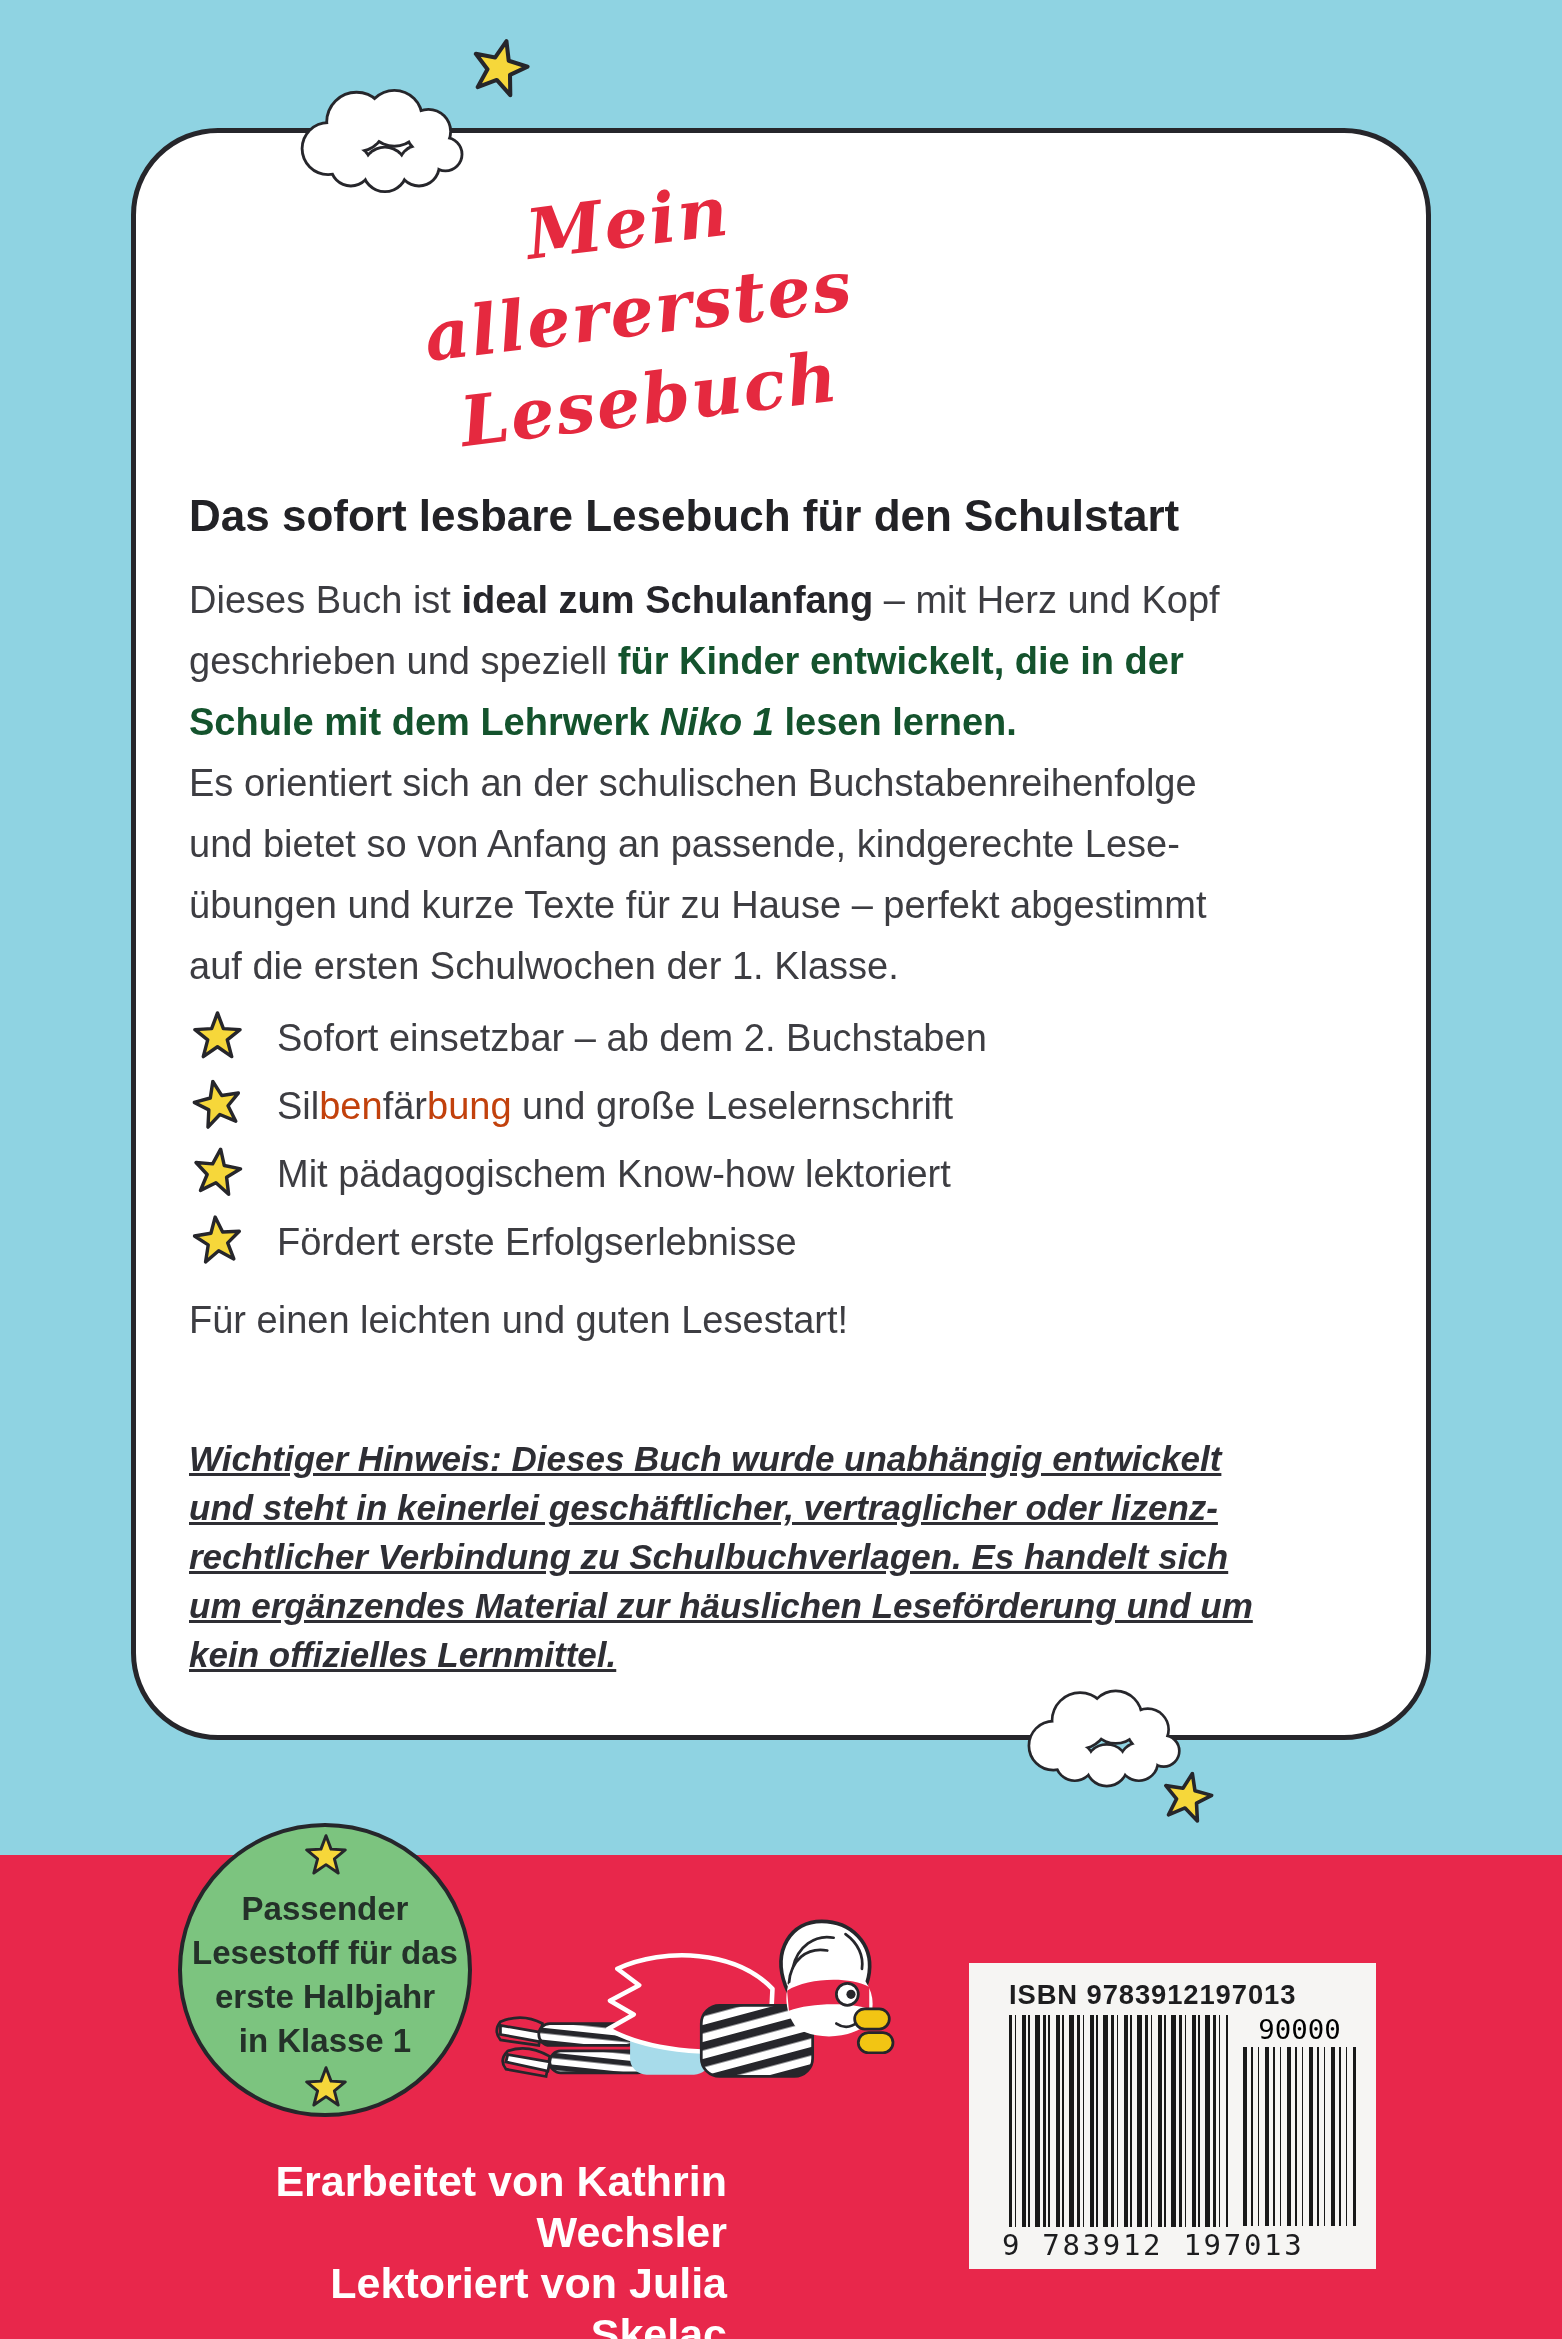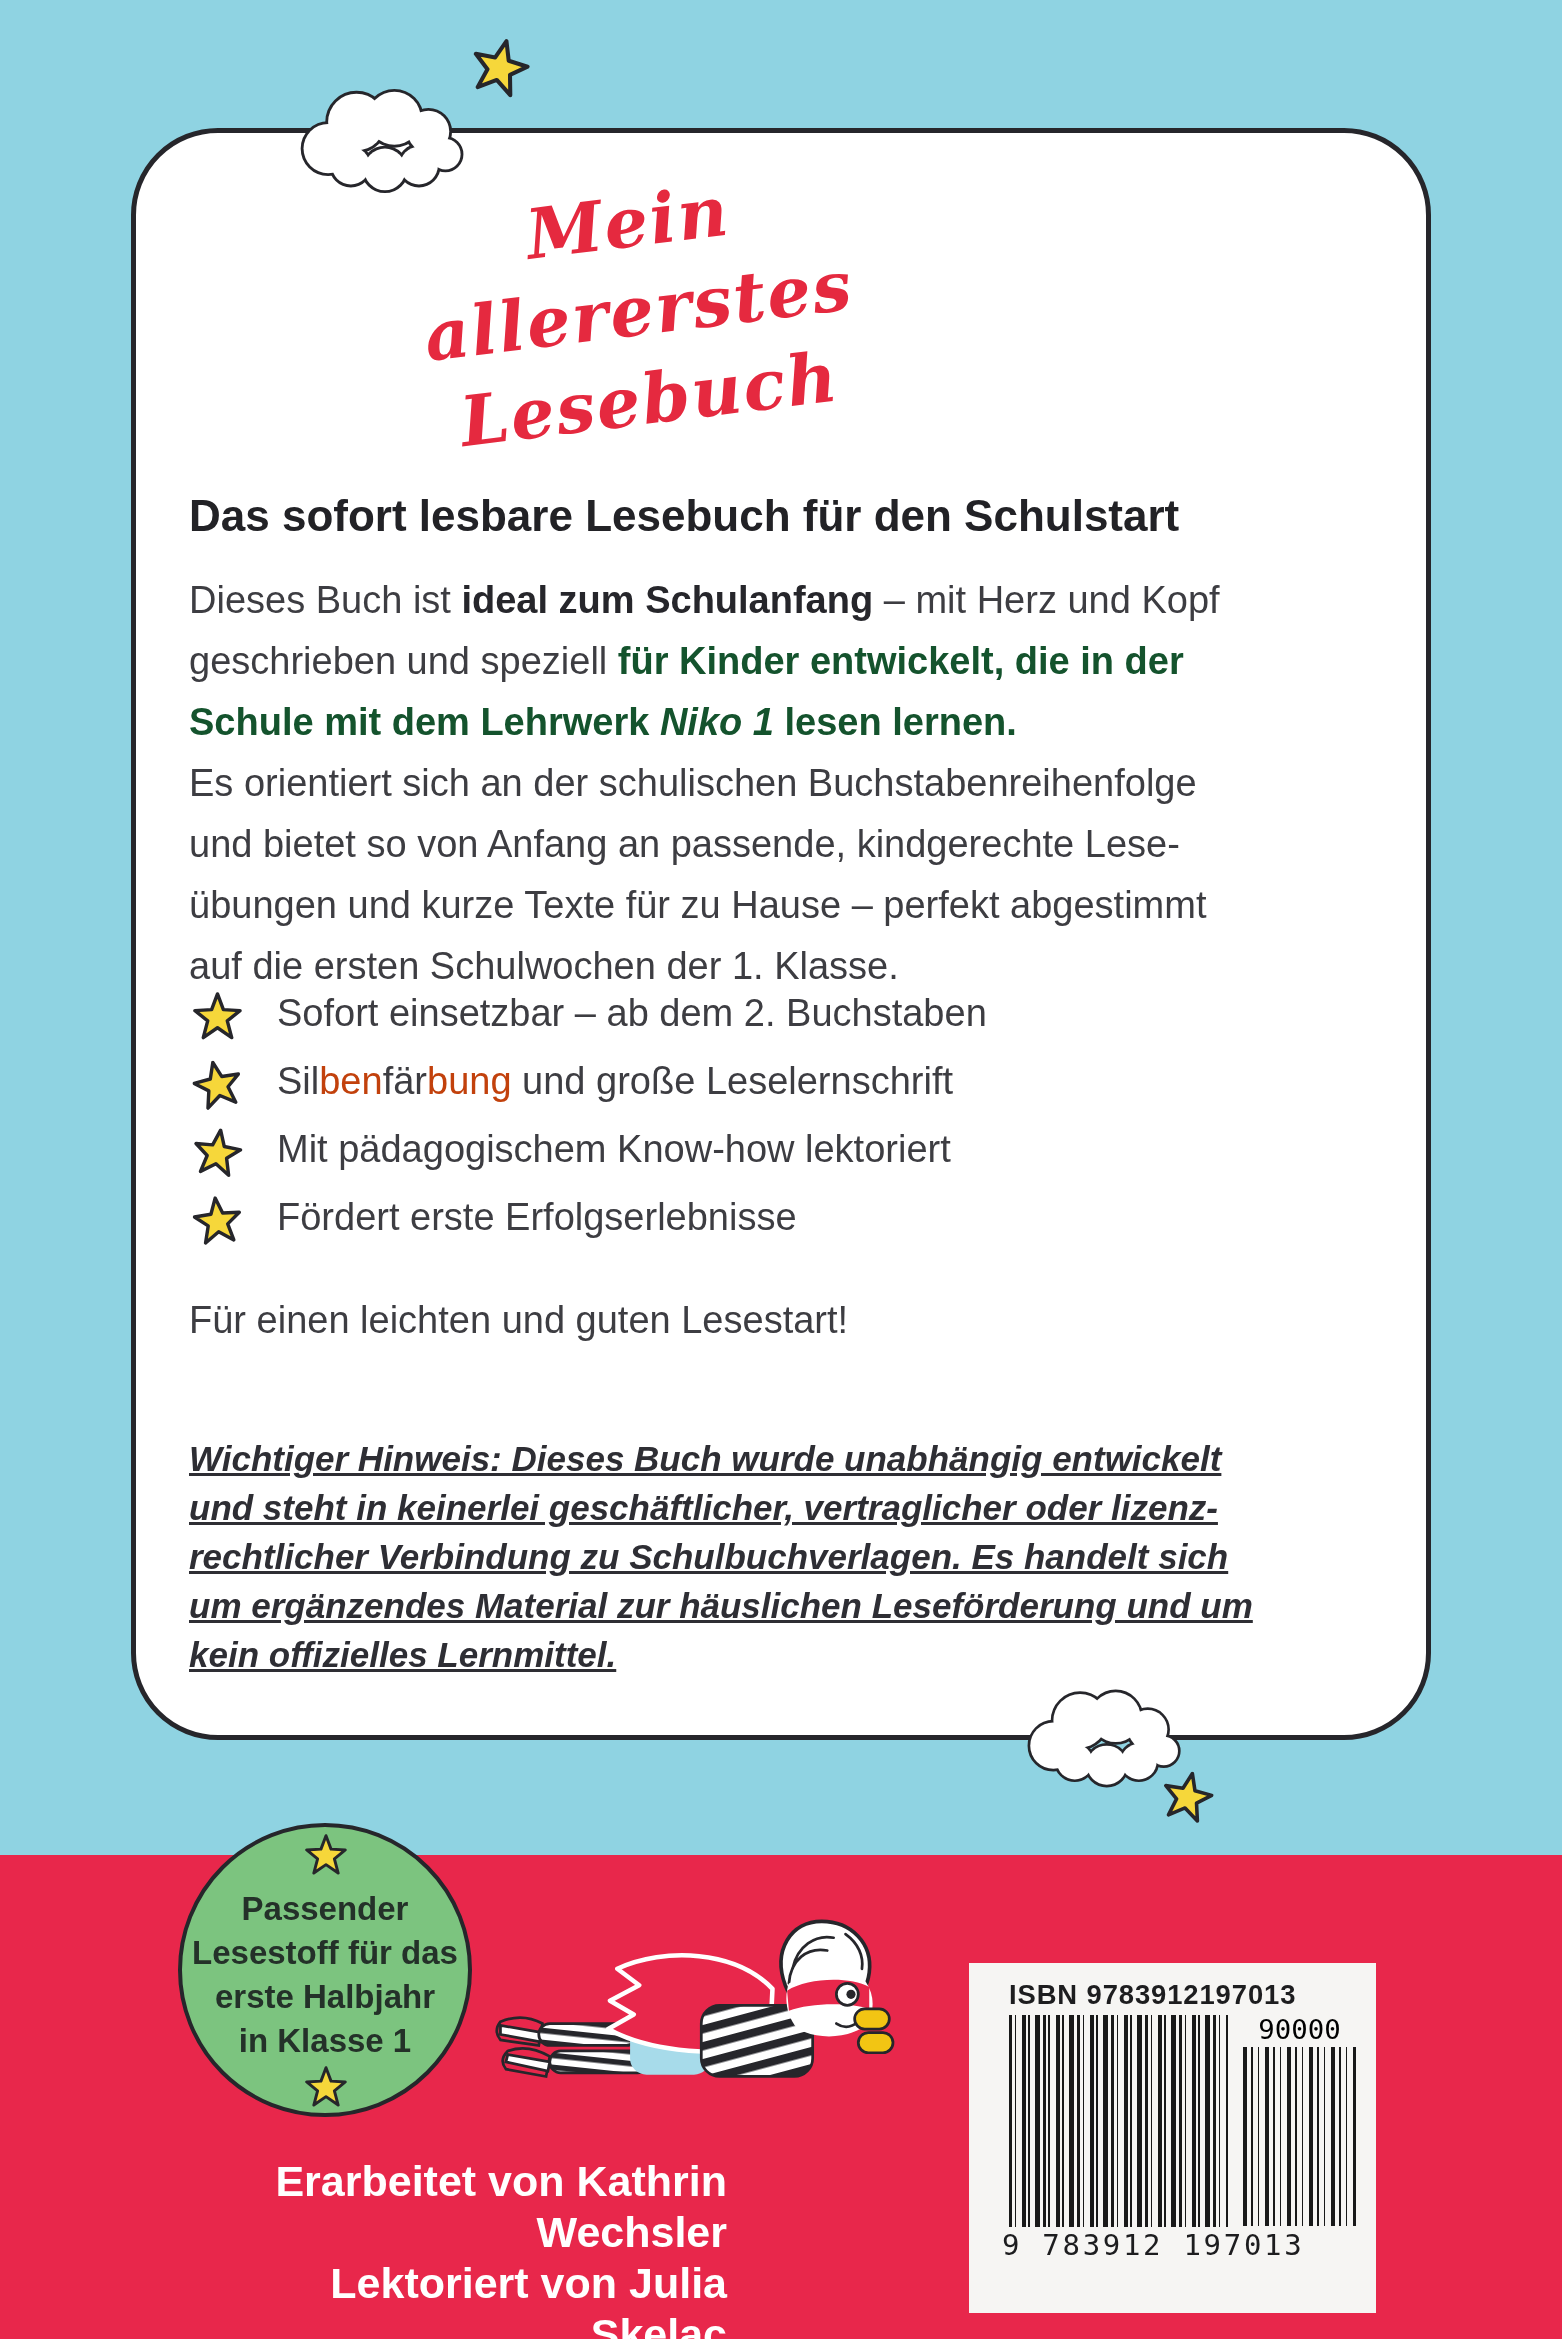--- a/index.html
+++ b/index.html
@@ -14,42 +14,42 @@
               font-family:"DejaVu Serif",serif;font-style:italic;font-weight:bold;
               font-size:69px;line-height:89px;letter-spacing:1.8px;}
   .headline{position:absolute;left:53px;top:358px;width:1206px;font-size:44px;font-weight:bold;
             color:#222226;letter-spacing:0;}
   .intro{position:absolute;left:53px;top:437px;width:1215px;font-size:38px;line-height:61px;color:#3d3d42;}
   .bold-seg{font-weight:bold;color:#26262b;}
   .red-seg{color:#14532d;font-weight:bold;}
   .red-plain{color:#c2410c;}
   .italic{font-style:italic;}
   .bullets{position:absolute;left:57px;top:859px;}
-  .bullet{display:flex;align-items:flex-start;height:68px;}
+  .bullet{display:flex;align-items:flex-end;height:68px;}
   .bullet .star-wrap{width:49px;height:49px;margin-right:35px;flex:0 0 auto;}
   .bullet .btext{font-size:38px;color:#3d3d42;white-space:nowrap;}
   .closing{position:absolute;left:53px;top:1166px;font-size:38px;color:#3d3d42;}
   .disclaimer{position:absolute;left:53px;top:1301px;font-size:35px;line-height:49px;
               font-style:italic;font-weight:bold;color:#2e2e34;text-decoration:underline;}
   
   .decor{position:absolute;}
   .star-svg{display:block;width:100%;height:100%;}
   .cloud-svg{display:block;width:100%;height:100%;}
   
   .badge{position:absolute;left:178px;top:1823px;width:294px;height:294px;border-radius:50%;
          background:#7cc47f;border:4.6px solid #26262b;box-sizing:border-box;z-index:3;}
   .badge-text{position:absolute;left:0;top:60px;width:100%;text-align:center;
               font-size:33px;line-height:44px;font-weight:bold;color:#243129;}
   .badge-star{position:absolute;width:42px;height:42px;left:123px;}
   .badge-star.top{top:7.3px;}
   .badge-star.bottom{top:239px;}
   .hero{position:absolute;left:482px;top:1914px;width:413px;height:199px;z-index:3;}
   .credits{position:absolute;left:256px;top:2156px;width:471px;text-align:right;
            color:#ffffff;font-weight:bold;font-size:43px;line-height:51px;z-index:3;}
-  .barcode-box{position:absolute;left:969px;top:1963px;width:407px;height:350px;background:#f6f5f3;z-index:3;}
+  .barcode-box{position:absolute;left:969px;top:1963px;width:407px;height:306px;background:#f6f5f3;z-index:3;}
   .isbn-label{position:absolute;left:40px;top:16.4px;font-size:27.4px;font-weight:bold;color:#1d1d1f;
               letter-spacing:0.9px;}
   .bars-main{position:absolute;left:40px;top:52px;width:219px;height:212px;
     background:repeating-linear-gradient(90deg,
       #191919 0 2.7px,#f6f5f3 2.7px 5.5px,#191919 5.5px 7.3px,#f6f5f3 7.3px 12.8px,
       #191919 12.8px 17.4px,#f6f5f3 17.4px 19px,#191919 19px 21px,#f6f5f3 21px 25.6px,
       #191919 25.6px 31px,#f6f5f3 31px 34px);}
   .bars-addon{position:absolute;left:274px;top:84px;width:113px;height:179px;
     background:repeating-linear-gradient(90deg,
       #191919 0 3.7px,#f6f5f3 3.7px 8.2px,#191919 8.2px 10px,#f6f5f3 10px 14.6px,

